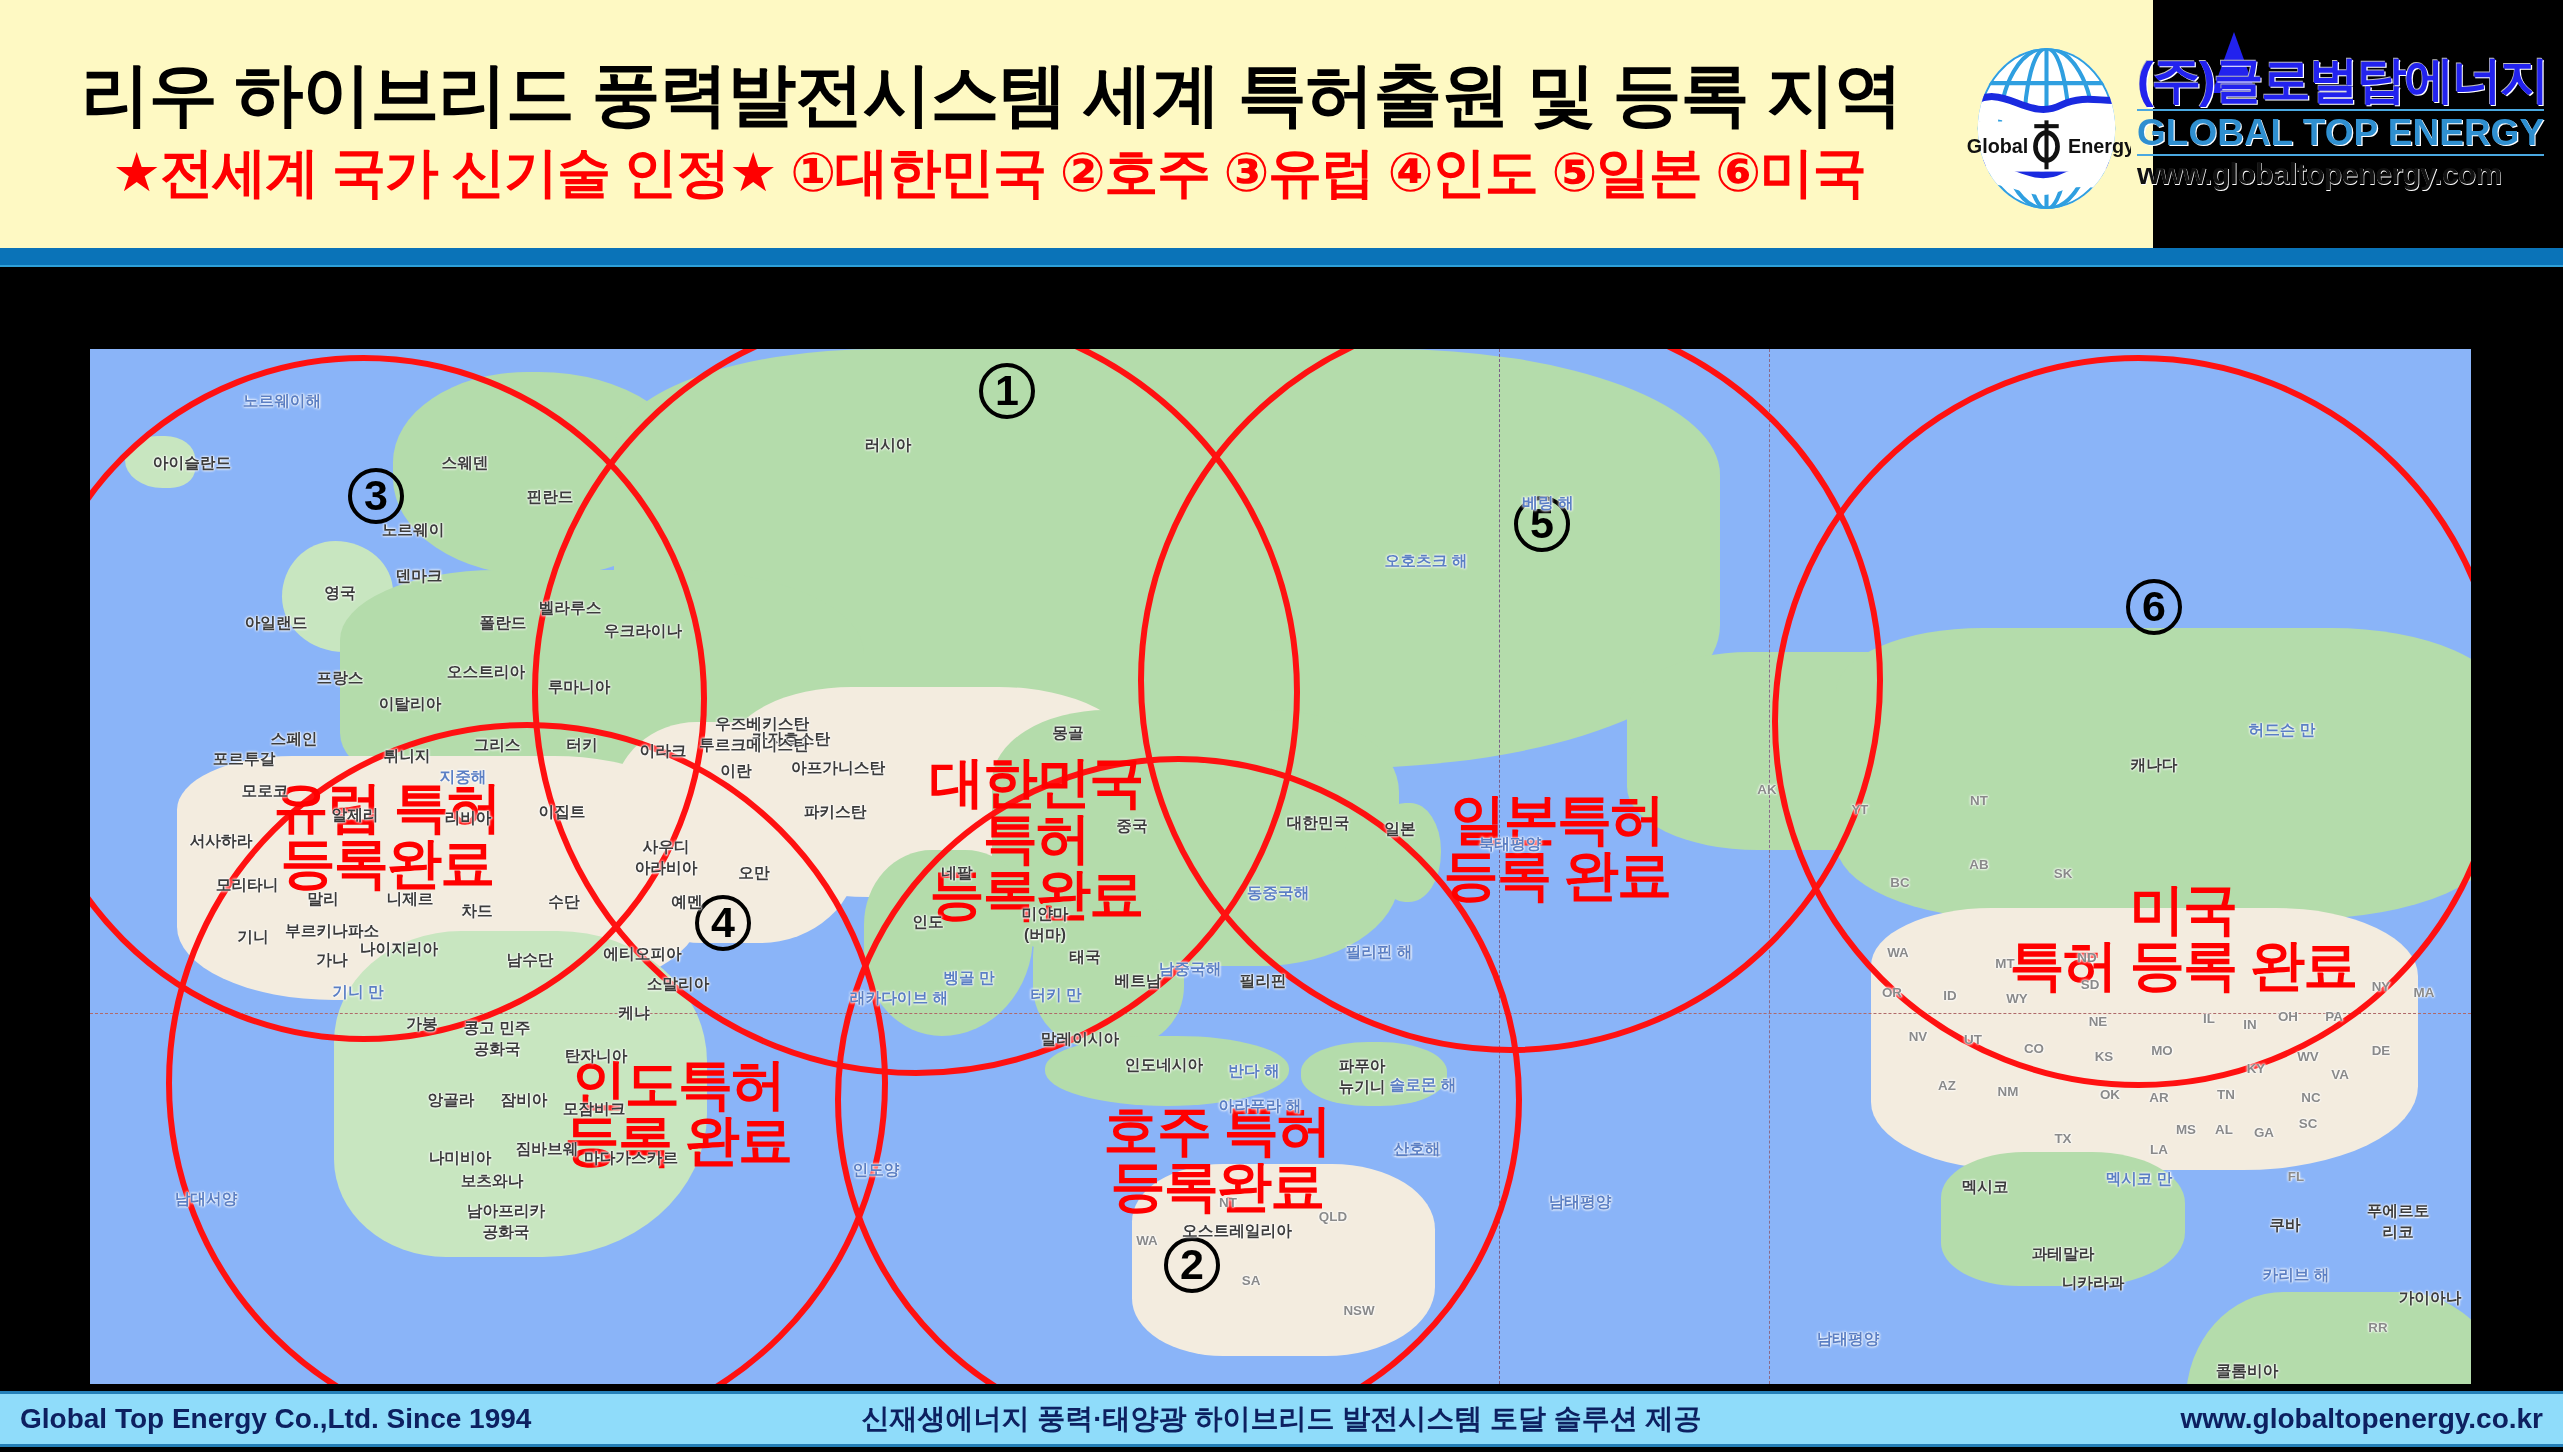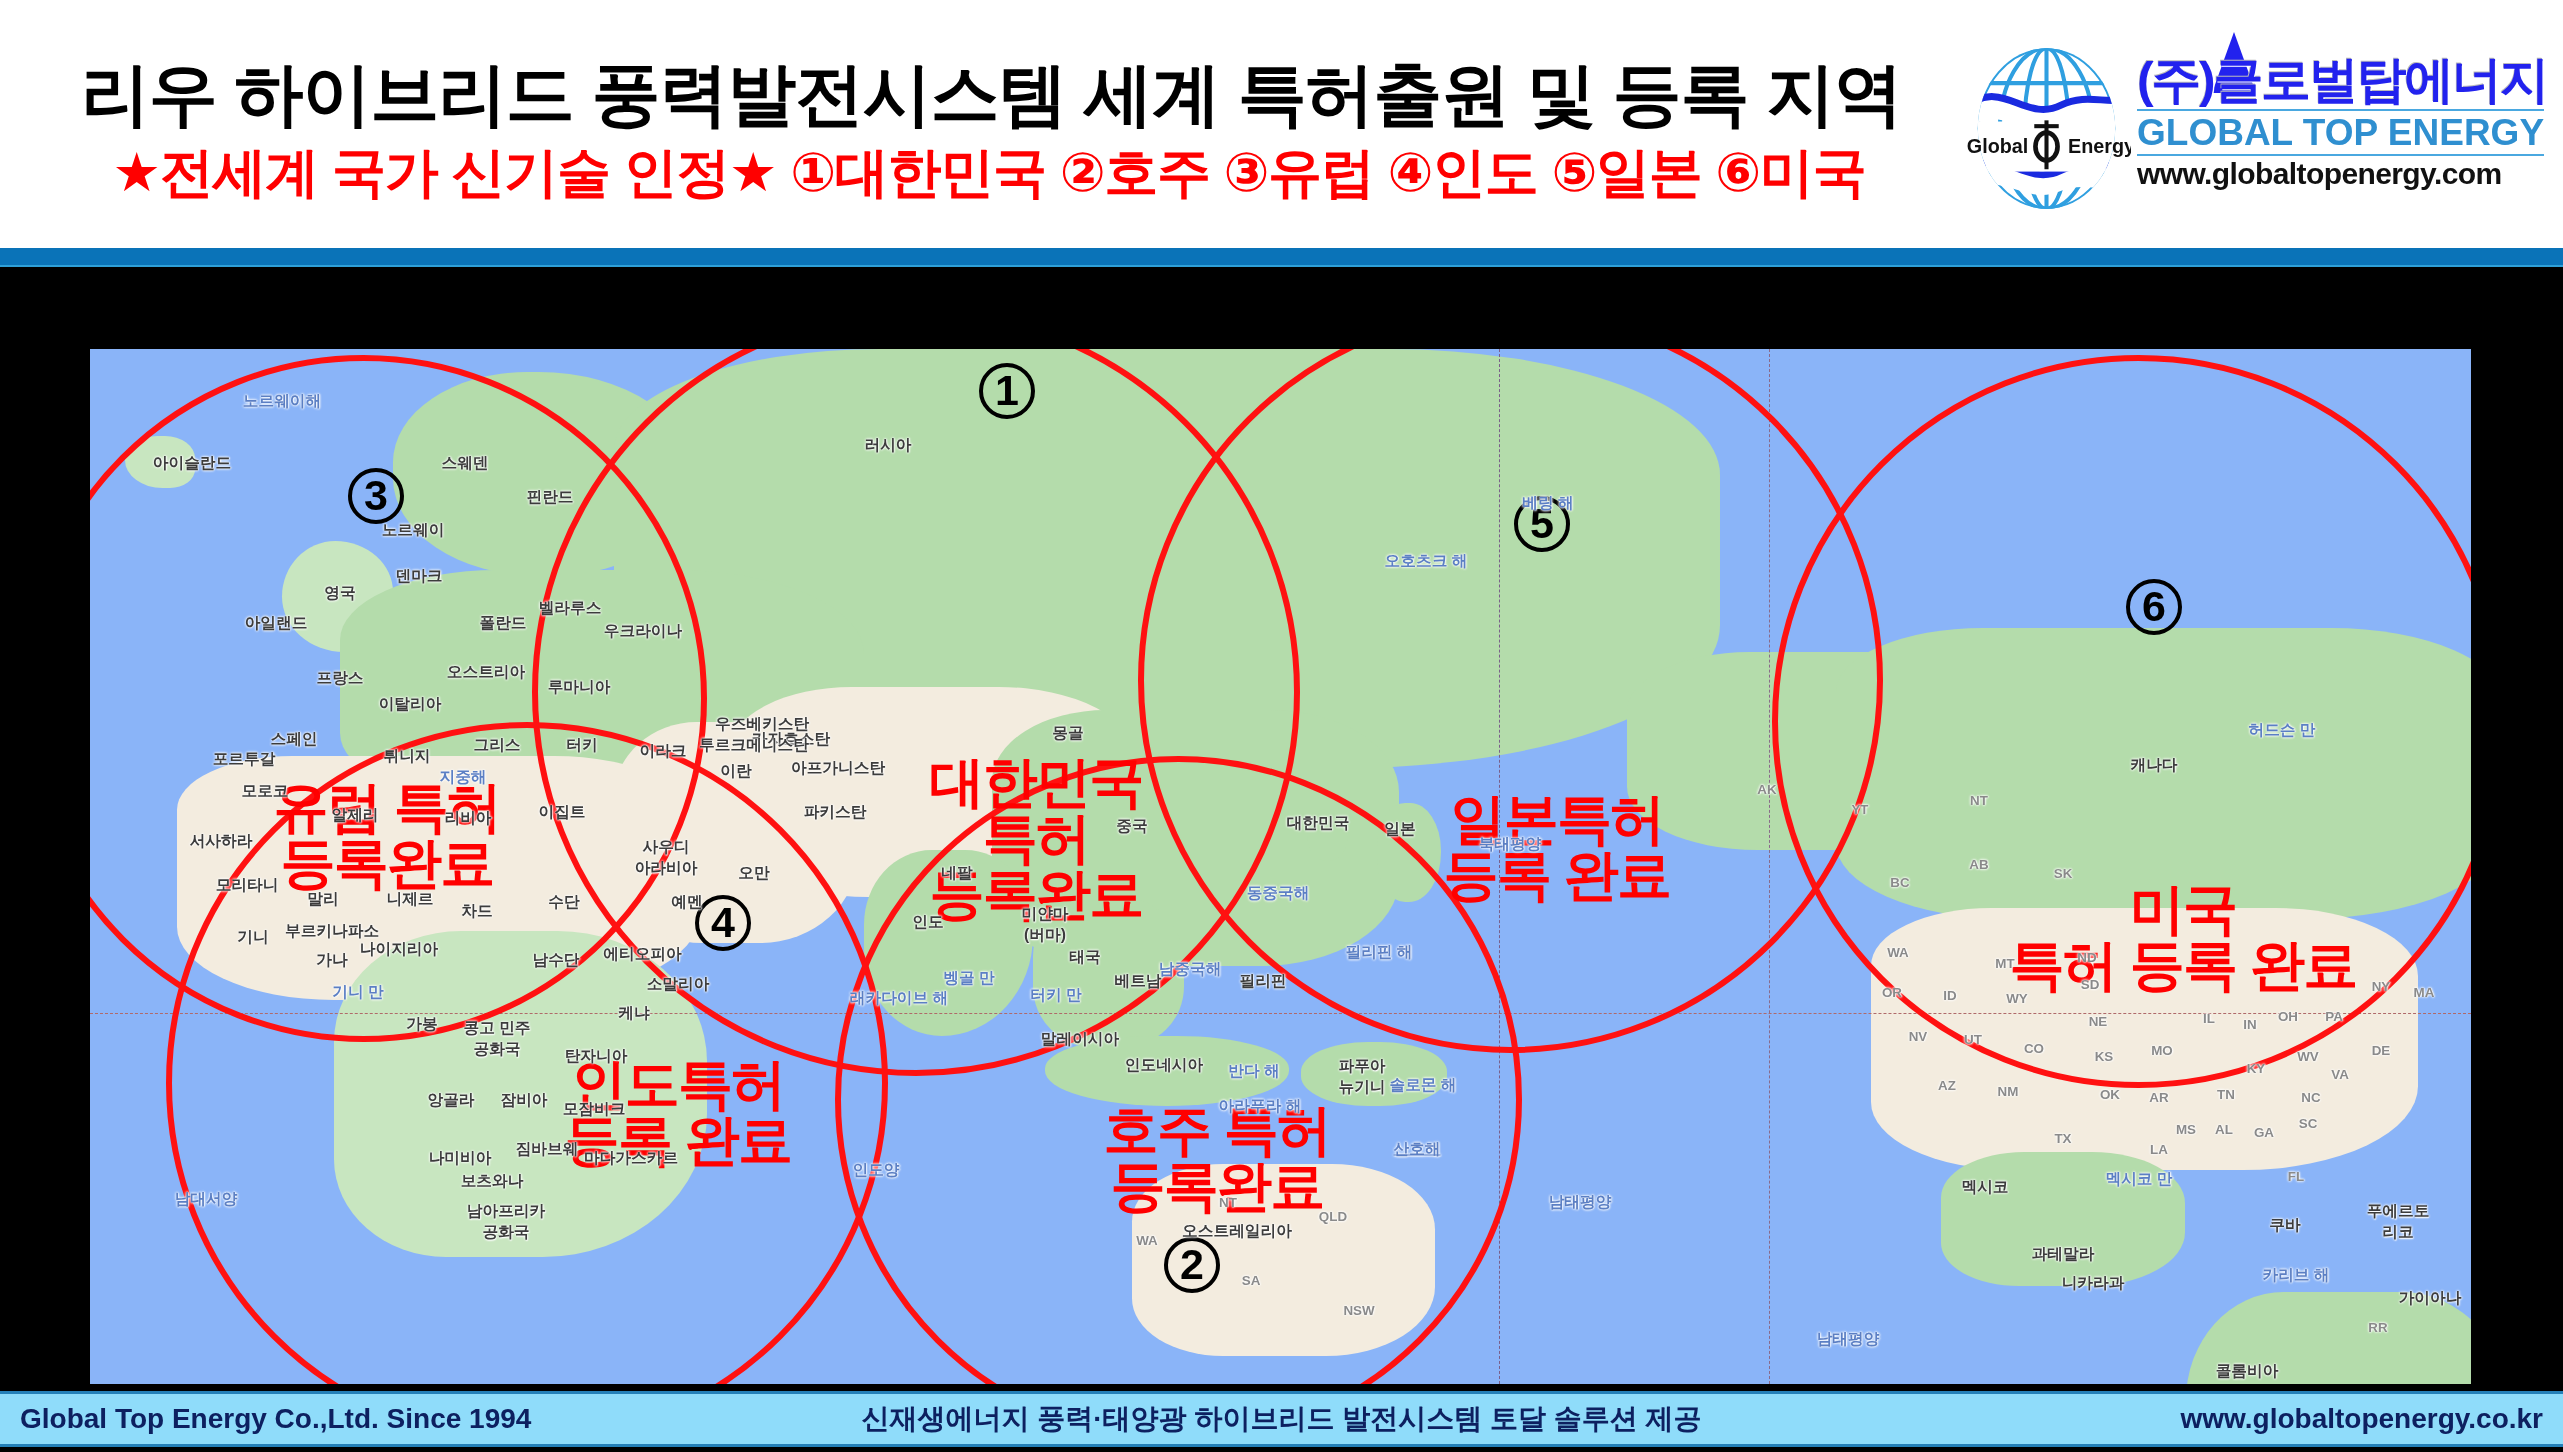--- a/index.html
+++ b/index.html
@@ -7,22 +7,22 @@
   html, body {
     width: 2563px; height: 1453px;
     background: #000;
     font-family: "Liberation Sans", "DejaVu Sans", sans-serif;
     overflow: hidden;
   }
 
   
   #header {
     position: absolute; left: 0; top: 0;
-    width: 2563px; height: 248px;
-    background: #ffffff;
+    width: 2153px; height: 248px;
+    background: #fef9c3;
   }
   #header-rule {
     position: absolute; left: 0; top: 248px;
     width: 2563px; height: 18.6px;
     background: #0a73b8;
     border-bottom: 2.9px solid #2fa0d8;
   }
   #header-textblock {
     position: absolute; left: 81px; top: 56px;
     width: 1816px;
@@ -328,21 +328,21 @@
       <div class="mlabel" style="left: 157px; top: 536px; text-align: center;">모리타니</div>
       <div class="mlabel" style="left: 233px; top: 550px; text-align: center;">말리</div>
       <div class="mlabel" style="left: 320px; top: 550px; text-align: center;">니제르</div>
       <div class="mlabel" style="left: 387px; top: 562px; text-align: center;">차드</div>
       <div class="mlabel" style="left: 474px; top: 553px; text-align: center;">수단</div>
       <div class="mlabel" style="left: 242px; top: 582px; text-align: center;">부르키나파소</div>
       <div class="mlabel" style="left: 163px; top: 588px; text-align: center;">기니</div>
       <div class="mlabel" style="left: 309px; top: 600px; text-align: center;">나이지리아</div>
       <div class="mlabel" style="left: 242px; top: 611px; text-align: center;">가나</div>
       <div class="mlabel" style="left: 541px; top: 605px; text-align: center; padding-left: 23px;">에티오피아</div>
-      <div class="mlabel" style="left: 466px; top: 611px; text-align: center;">남수단</div>
+      <div class="mlabel" style="left: 440px; top: 611px; text-align: center;">남수단</div>
       <div class="mlabel sea" style="left: 268px; top: 643px; text-align: center;">기니 만</div>
       <div class="mlabel" style="left: 588px; top: 635px; text-align: center;">소말리아</div>
       <div class="mlabel" style="left: 332px; top: 675px; text-align: center;">가봉</div>
       <div class="mlabel" style="left: 544px; top: 664px; text-align: center;">케냐</div>
       <div class="mlabel" style="left: 407px; top: 690px; text-align: center;">콩고 민주<br>공화국</div>
       <div class="mlabel" style="left: 506px; top: 707px; text-align: center;">탄자니아</div>
       <div class="mlabel" style="left: 361px; top: 751px; text-align: center;">앙골라</div>
       <div class="mlabel" style="left: 434px; top: 751px; text-align: center;">잠비아</div>
       <div class="mlabel" style="left: 504px; top: 760px; text-align: center;">모잠비크</div>
       <div class="mlabel" style="left: 370px; top: 809px; text-align: center;">나미비아</div>

